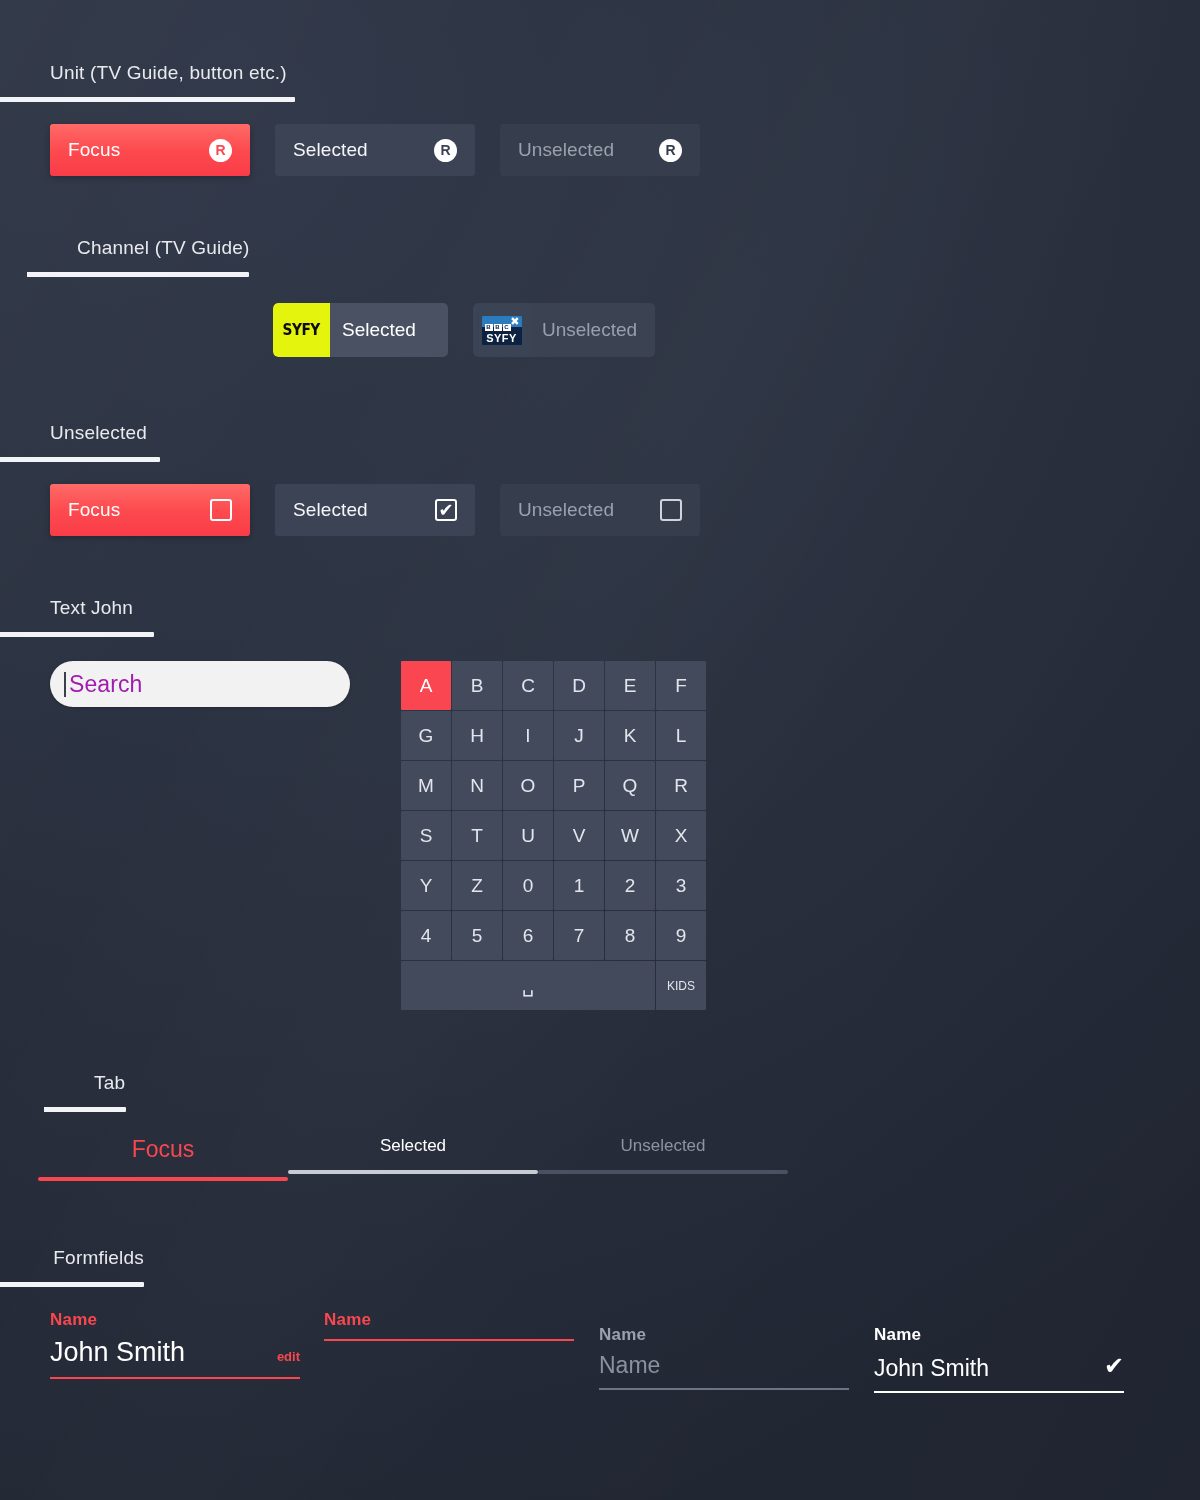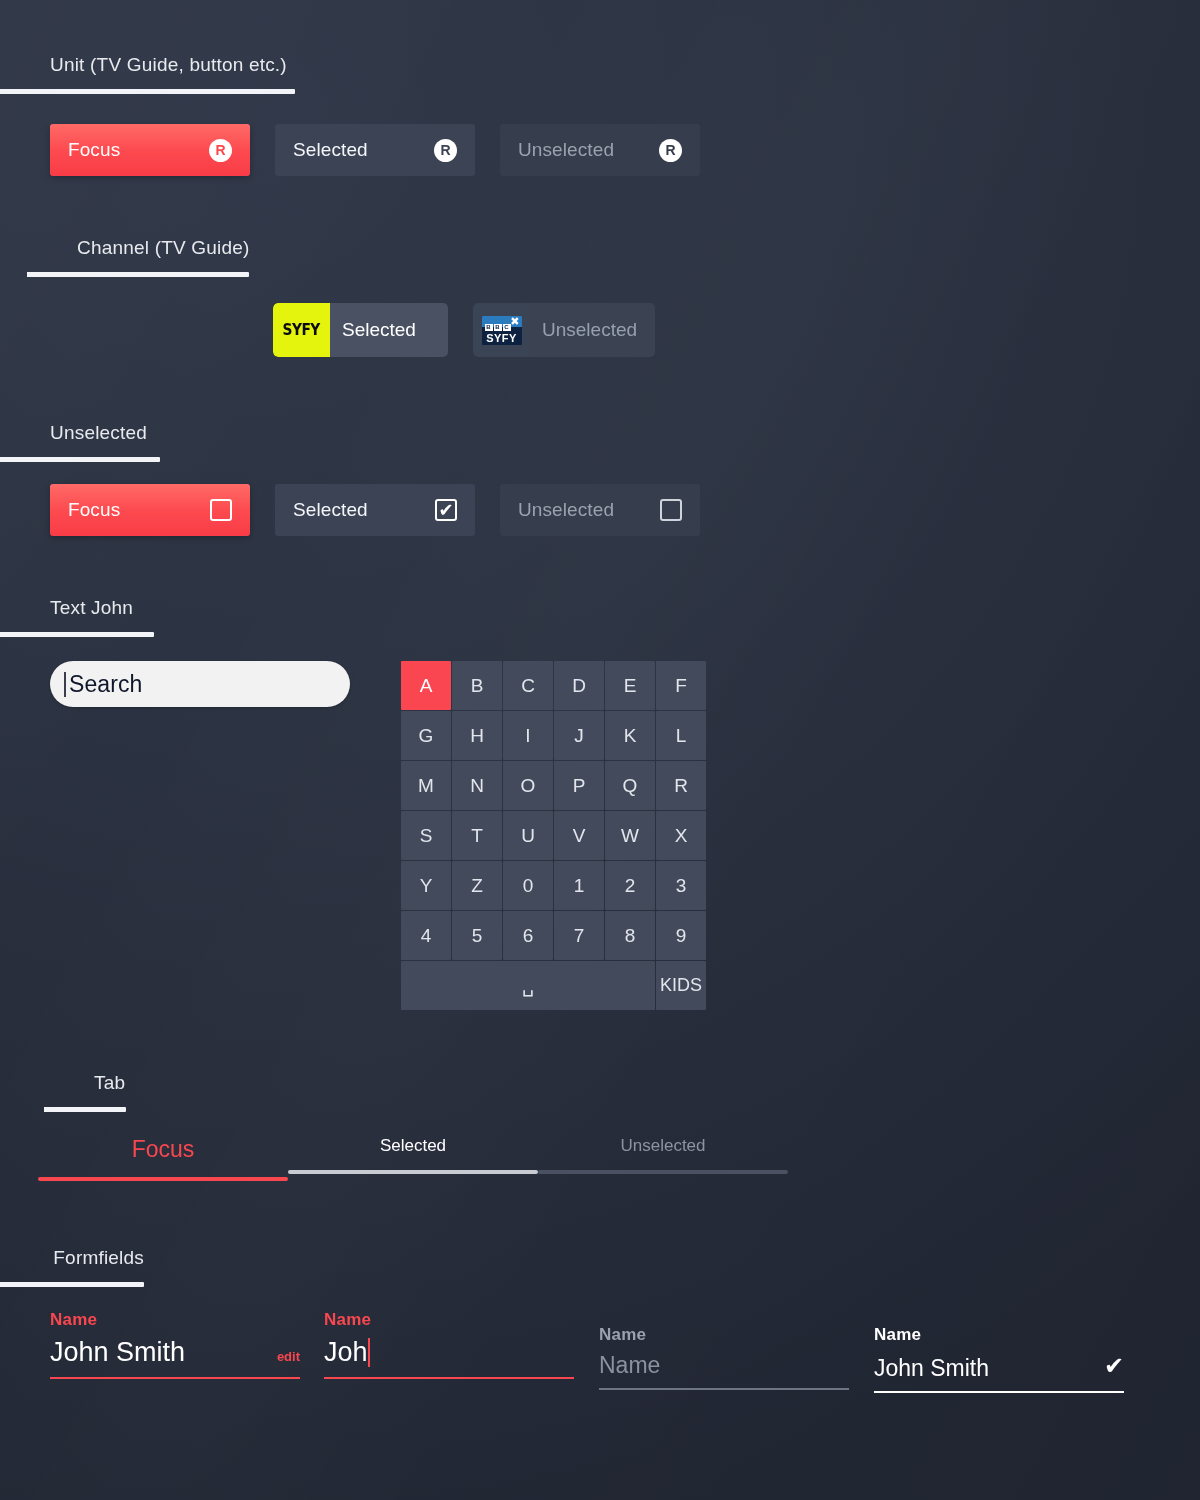--- a/index.html
+++ b/index.html
@@ -184,21 +184,21 @@
     display: flex; align-items: center;
     padding-left: 14px;
     box-shadow: 0 1px 3px rgba(0,0,0,0.22);
   }
   .caret {
     width: 2px; height: 25px;
     background: #3a3f4c;
     margin-right: 3px;
   }
   .search-ph {
-    color: #0f172a;
+    color: #a21caf;
     font-size: 23px;
     letter-spacing: 0.1px;
   }
 
   
   .keyboard {
     position: absolute;
     display: grid;
     grid-template-columns: repeat(6, 50px);
     gap: 1px;
@@ -209,21 +209,21 @@
     color: #e2e6ec;
     display: flex; align-items: center; justify-content: center;
     font-size: 19px;
     border-radius: 1px;
   }
   .key.focus {
     background: #fa4650;
     color: #ffffff;
   }
   .key.space { grid-column: span 5; }
-  .key.kids { font-size: 18px; }
+  .key.kids { font-size: 12px; }
 
   
   .tabs { position: absolute; display: flex; }
   .tab { width: 250px; text-align: center; }
   .tab-label {
     font-size: 23px;
     padding-bottom: 14px;
     display: block;
   }
   .tab-underline { height: 4px; border-radius: 2px; }
@@ -284,21 +284,21 @@
   .ff-white .ff-label { color: #ffffff; }
   .ff-white .ff-value { color: #ffffff; }
   .ff-white .ff-rule { background: #ffffff; }
 </style>
 </head>
 <body>
 
 <div id="page">
 <div class="content">
 
-  <div class="section" style="top:54px;">
+  <div class="section" style="top:62px;">
     <div class="sec-title">Unit (TV Guide, button etc.)</div>
     <div class="sec-rule" style="width:295px;"></div>
   </div>
 
   <div class="chip-row" style="top:124px; left:50px; gap:25px;">
     <div class="chip chip-focus" style="width:200px;">
       <span>Focus</span>
       <span class="rc-icon">
             <span>R</span>
           </span>
@@ -455,23 +455,20 @@
     <span class="ff-label">Name</span>
     <div class="ff-row">
       <span class="ff-value">John Smith</span>
       <span class="ff-action">edit</span>
     </div>
     <div class="ff-rule"></div>
   </div>
 
   <div class="ff ff-red" style="top:1310px; left:324px; width:250px;">
     <span class="ff-label">Name</span>
-    <div class="ff-row">
-      <span class="ff-value"><span>Joh</span><span class="ff-caret"></span></span>
-    </div>
     <div class="ff-rule"></div>
   </div>
 
   <div class="ff ff-muted" style="top:1325px; left:599px; width:250px;">
     <span class="ff-label">Name</span>
     <div class="ff-row">
       <span class="ff-value" style="font-size:23px;">Name</span>
     </div>
     <div class="ff-rule"></div>
   </div>

